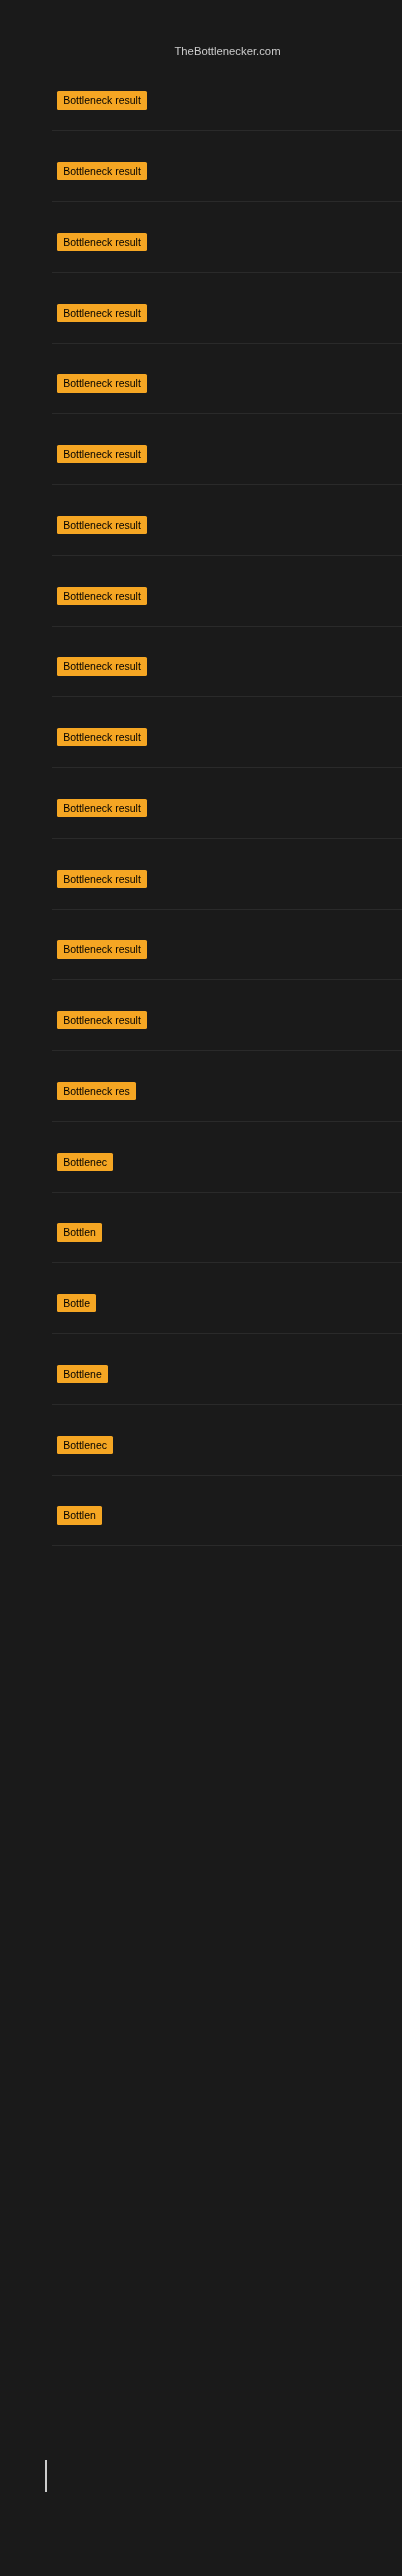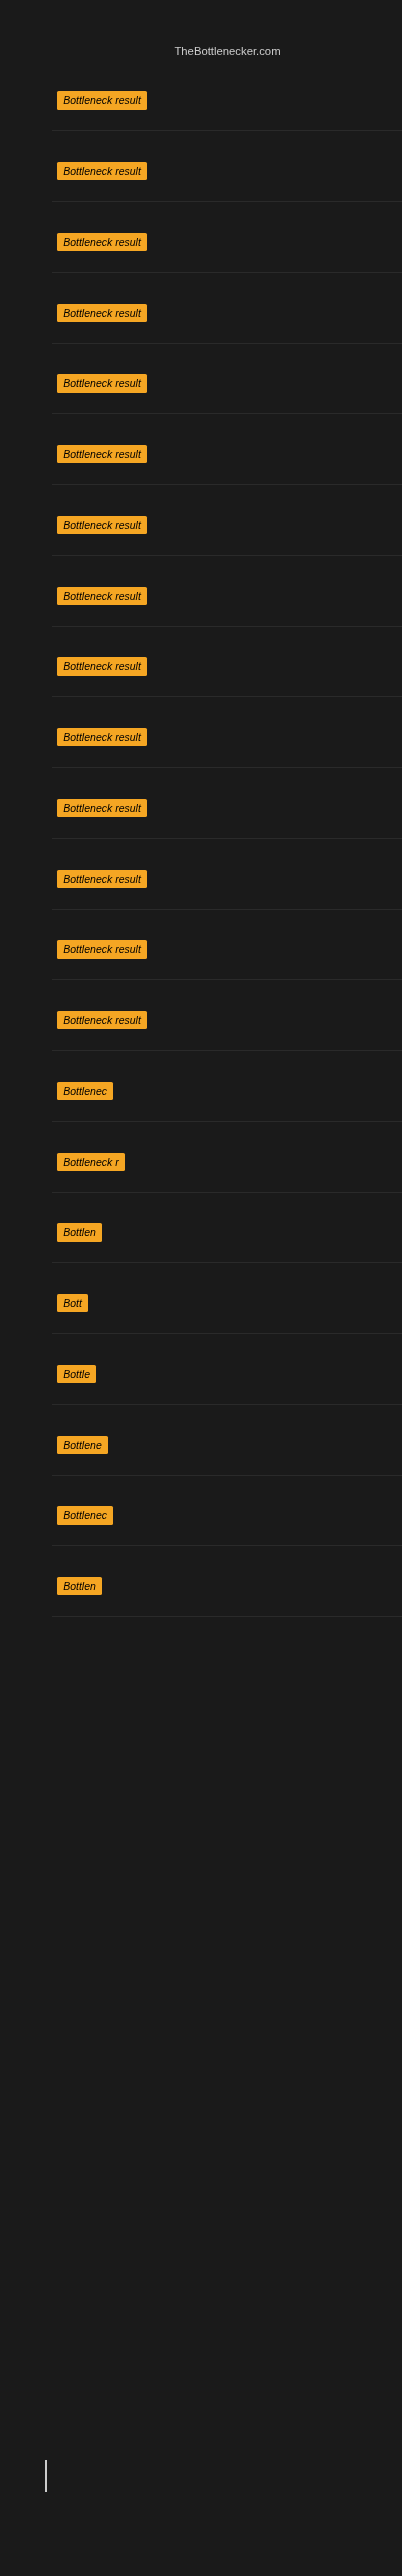--- a/index.html
+++ b/index.html
@@ -34,21 +34,20 @@
       margin: 3.2px 4.8px;
       border-radius: 1.6px;
       white-space: nowrap;
       overflow: hidden;
     }
 
     .row {
       display: block;
       padding: 14.5px 0 14.5px 0;
       border-bottom: 0.8px solid #2a2a2a;
-      font-style: italic;
     }
 
     .cursor-line {
       position: absolute;
       left: 6.4px;
       width: 1.6px;
       height: 32px;
       background-color: #cccccc;
       bottom: 97px;
     }
@@ -68,24 +67,23 @@
     <div class="row"><span class="bottleneck-item">Bottleneck result</span></div>
     <div class="row"><span class="bottleneck-item">Bottleneck result</span></div>
     <div class="row"><span class="bottleneck-item">Bottleneck result</span></div>
     <div class="row"><span class="bottleneck-item">Bottleneck result</span></div>
     <div class="row"><span class="bottleneck-item">Bottleneck result</span></div>
     <div class="row"><span class="bottleneck-item">Bottleneck result</span></div>
     <div class="row"><span class="bottleneck-item">Bottleneck result</span></div>
     <div class="row"><span class="bottleneck-item">Bottleneck result</span></div>
     <div class="row"><span class="bottleneck-item">Bottleneck result</span></div>
     <div class="row"><span class="bottleneck-item">Bottleneck result</span></div>
+    <div class="row"><span class="bottleneck-item">Bottleneck res</span></div>
     <div class="row"><span class="bottleneck-item">Bottlenec</span></div>
-    <div class="row"><span class="bottleneck-item">Bottleneck r</span></div>
     <div class="row"><span class="bottleneck-item">Bottlen</span></div>
-    <div class="row"><span class="bottleneck-item">Bott</span></div>
     <div class="row"><span class="bottleneck-item">Bottle</span></div>
     <div class="row"><span class="bottleneck-item">Bottlene</span></div>
     <div class="row"><span class="bottleneck-item">Bottlenec</span></div>
     <div class="row"><span class="bottleneck-item">Bottlen</span></div>
   </div>
 
 <div class="cursor-line"></div>
 
 
 </body></html>

